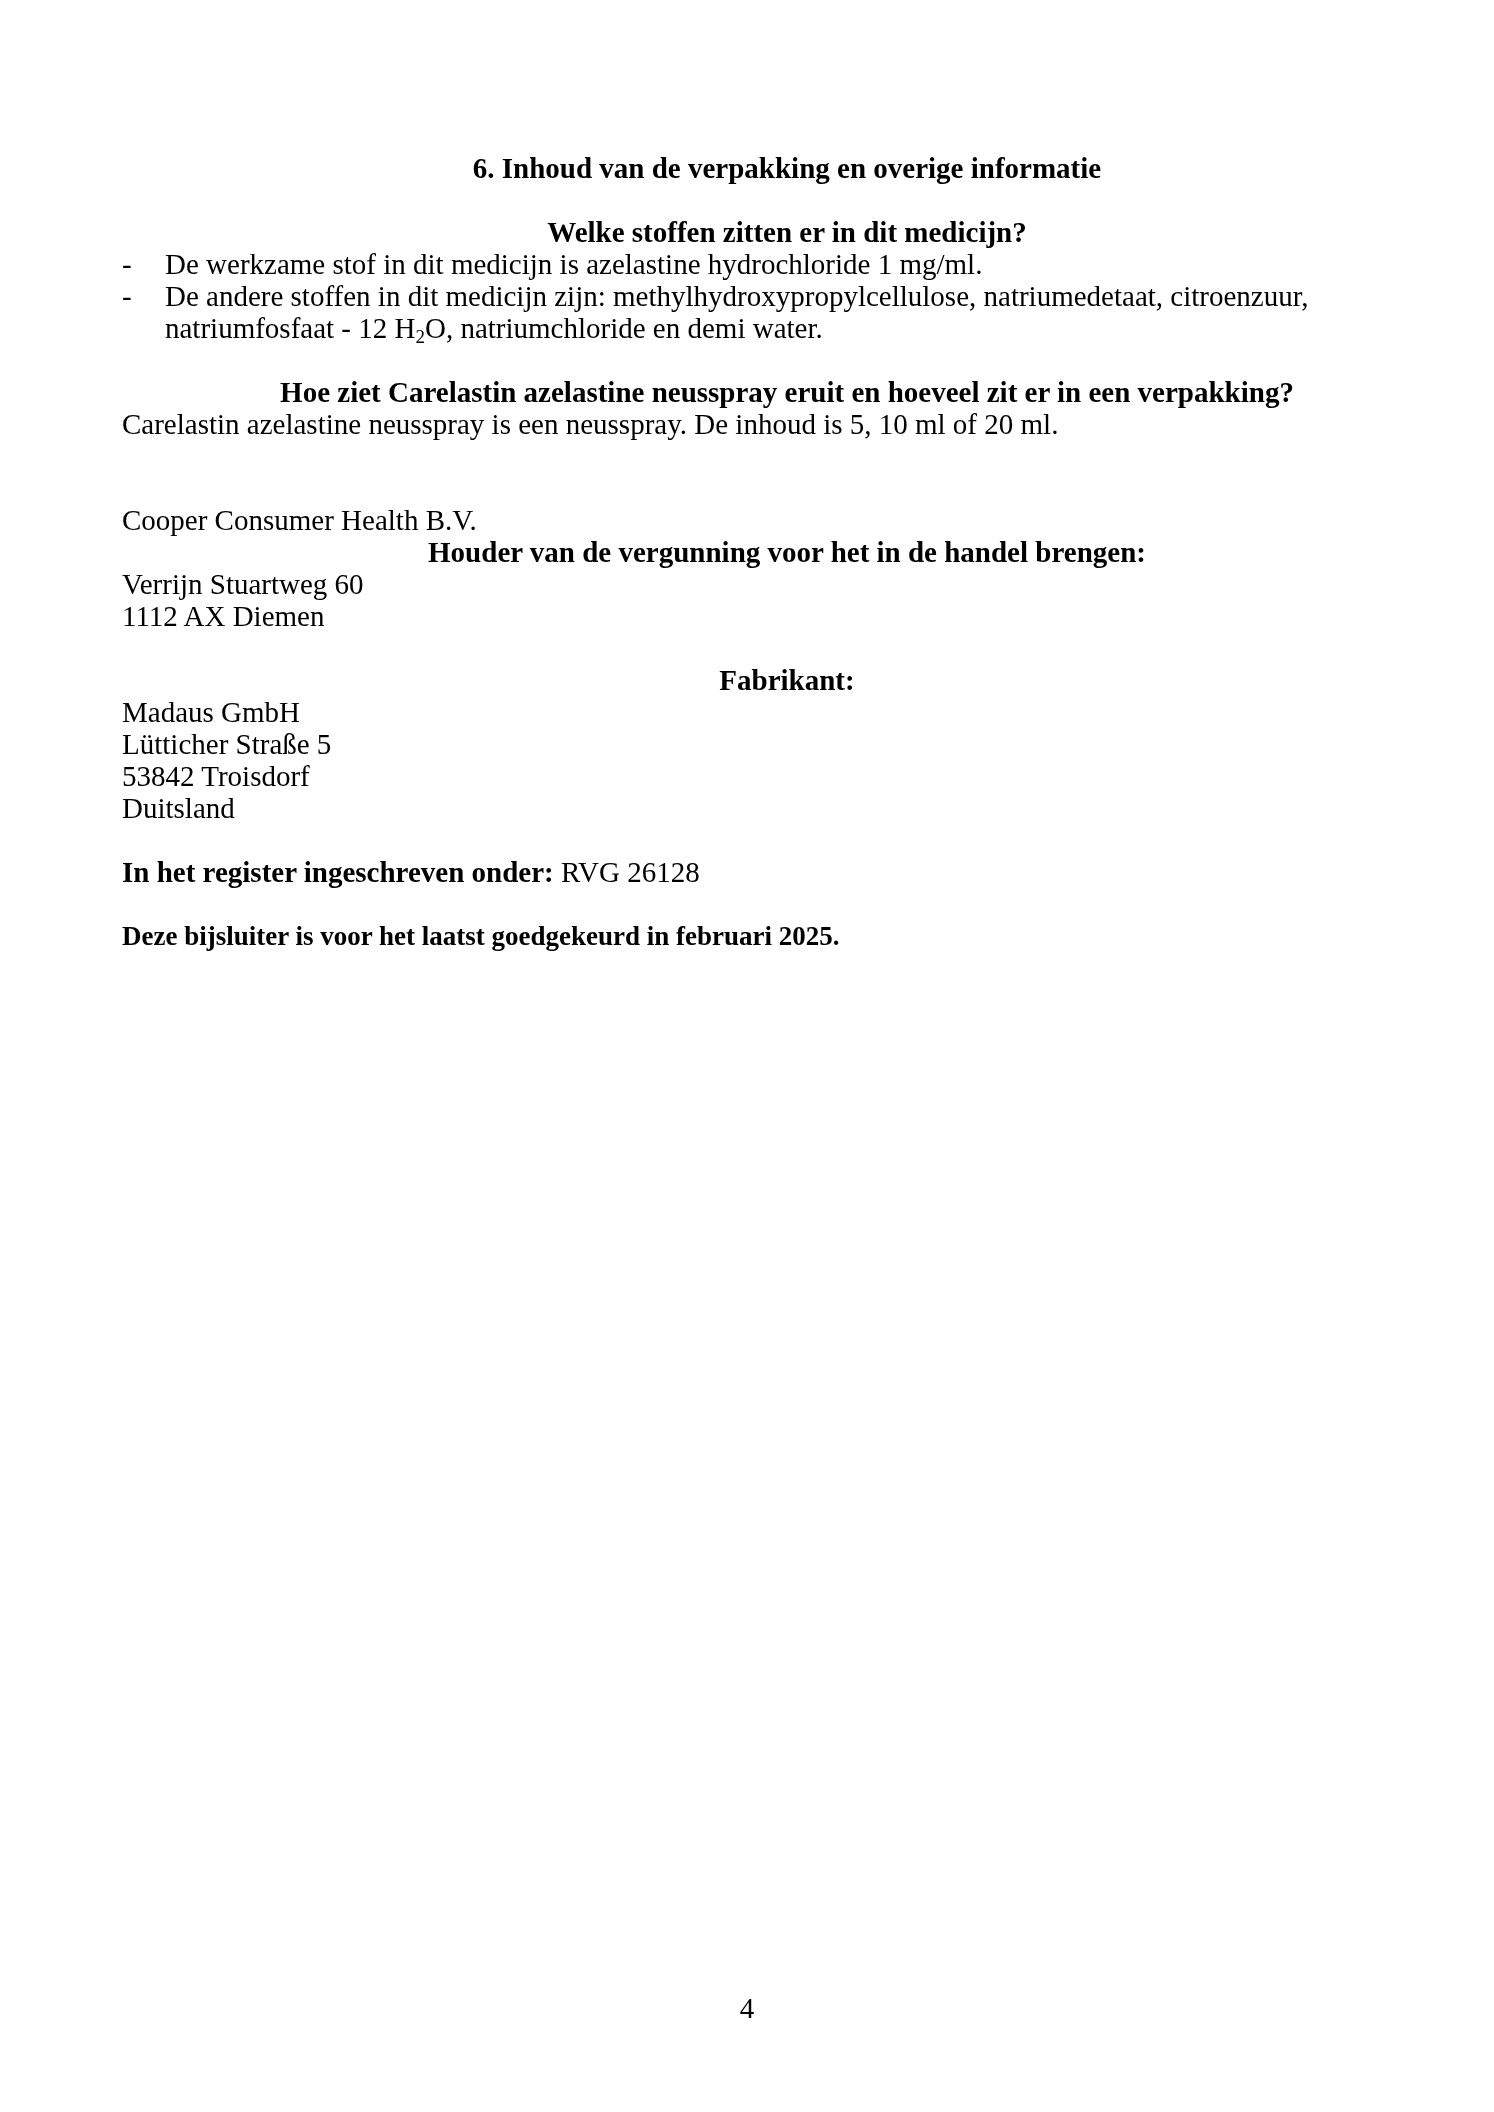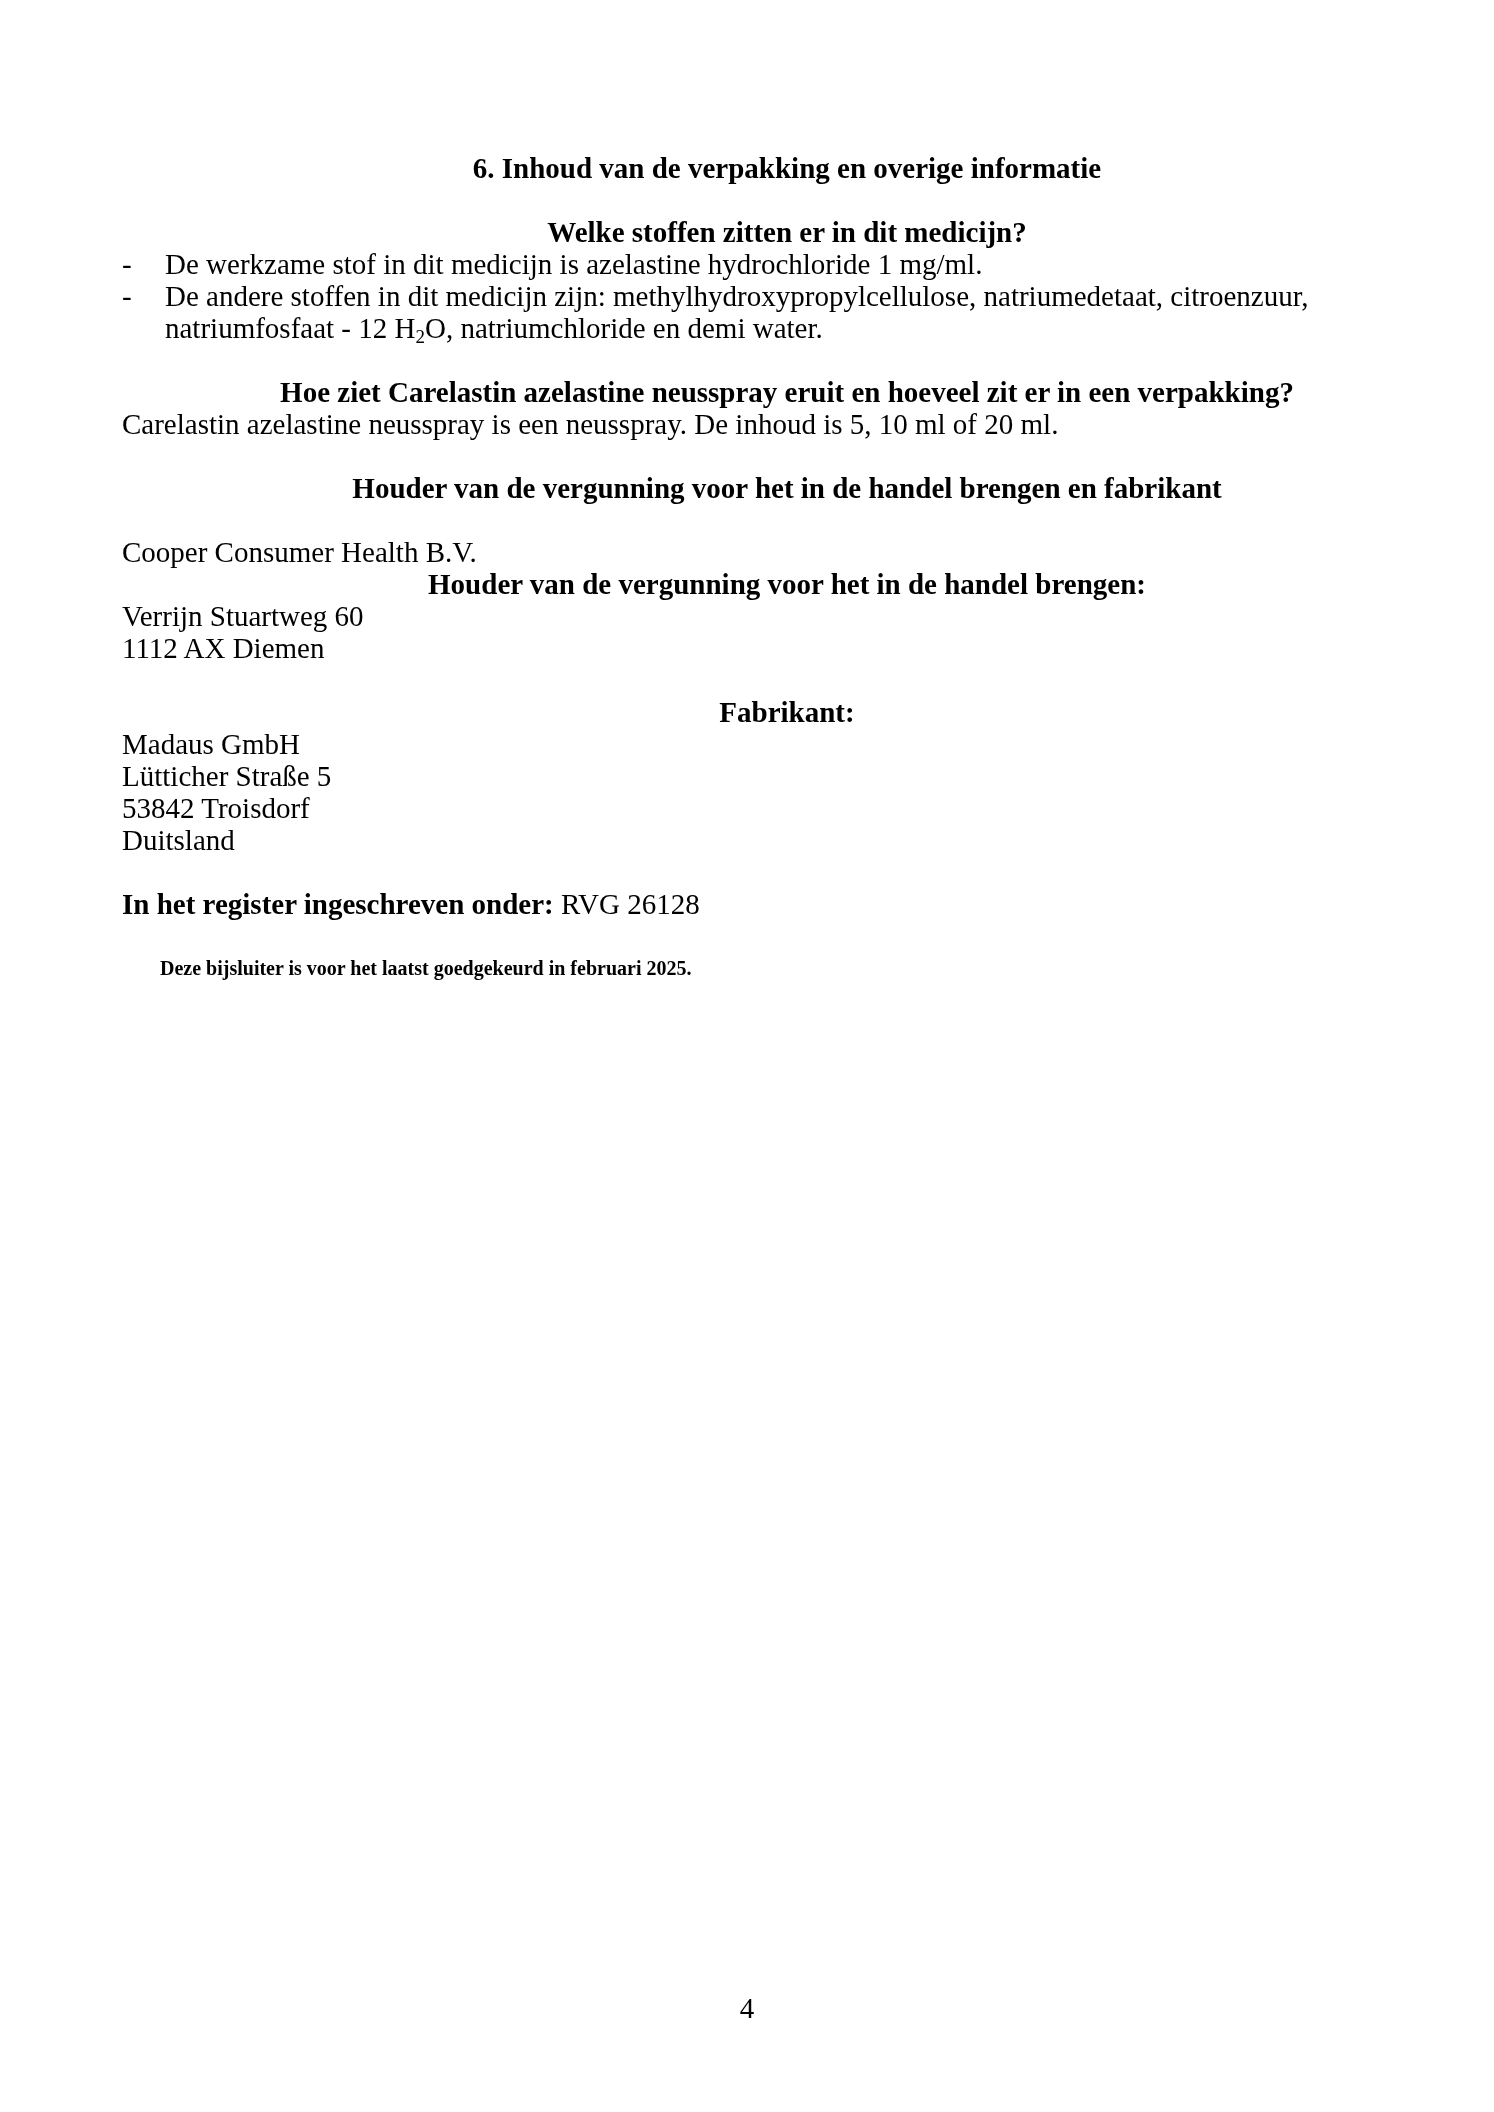--- a/index.html
+++ b/index.html
@@ -45,23 +45,22 @@
   }
   .cont {
     margin-left: 43px;
   }
   sub.sub2 {
     font-size: 19px;
     line-height: 0;
     vertical-align: -5px;
   }
   .approval {
-    font-size: 20px;
+    font-size: 27px;
     font-weight: bold;
-    margin-left: 38px;
   }
   .page-number {
     position: absolute;
     left: 0;
     top: 1992px;
     width: 1494px;
     text-align: center;
     font-size: 29px;
     line-height: 32px;
   }
@@ -89,21 +88,20 @@
 
   <div class="line cont"><span>natriumfosfaat - 12 H</span><sub class="sub2">2</sub><span>O, natriumchloride en demi water.</span></div>
 
   <div class="line blank"></div>
 
   <div class="line bold">Hoe ziet Carelastin azelastine neusspray eruit en hoeveel zit er in een verpakking?</div>
   <div class="line">Carelastin azelastine neusspray is een neusspray. De inhoud is 5, 10 ml of 20 ml.</div>
 
   <div class="line blank"></div>
 
-  <div class="line bold">Houder van de vergunning voor het in de handel brengen en fabrikant</div>
 
   <div class="line blank"></div>
 
   <div class="line">Cooper Consumer Health B.V.</div>
   <div class="line bold">Houder van de vergunning voor het in de handel brengen:</div>
   <div class="line">Verrijn Stuartweg 60</div>
   <div class="line">1112 AX Diemen</div>
 
   <div class="line blank"></div>
 

